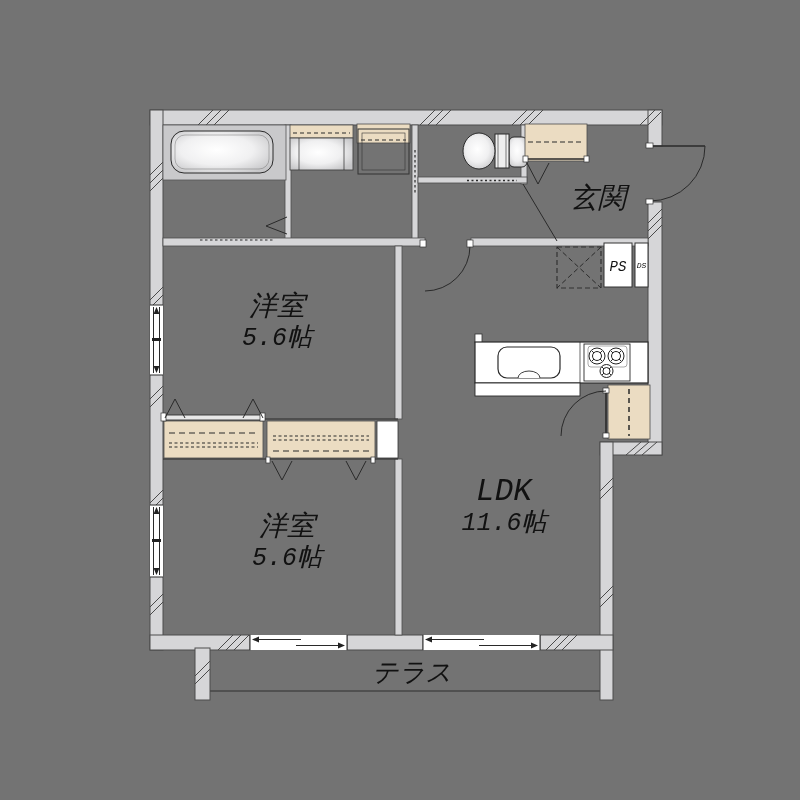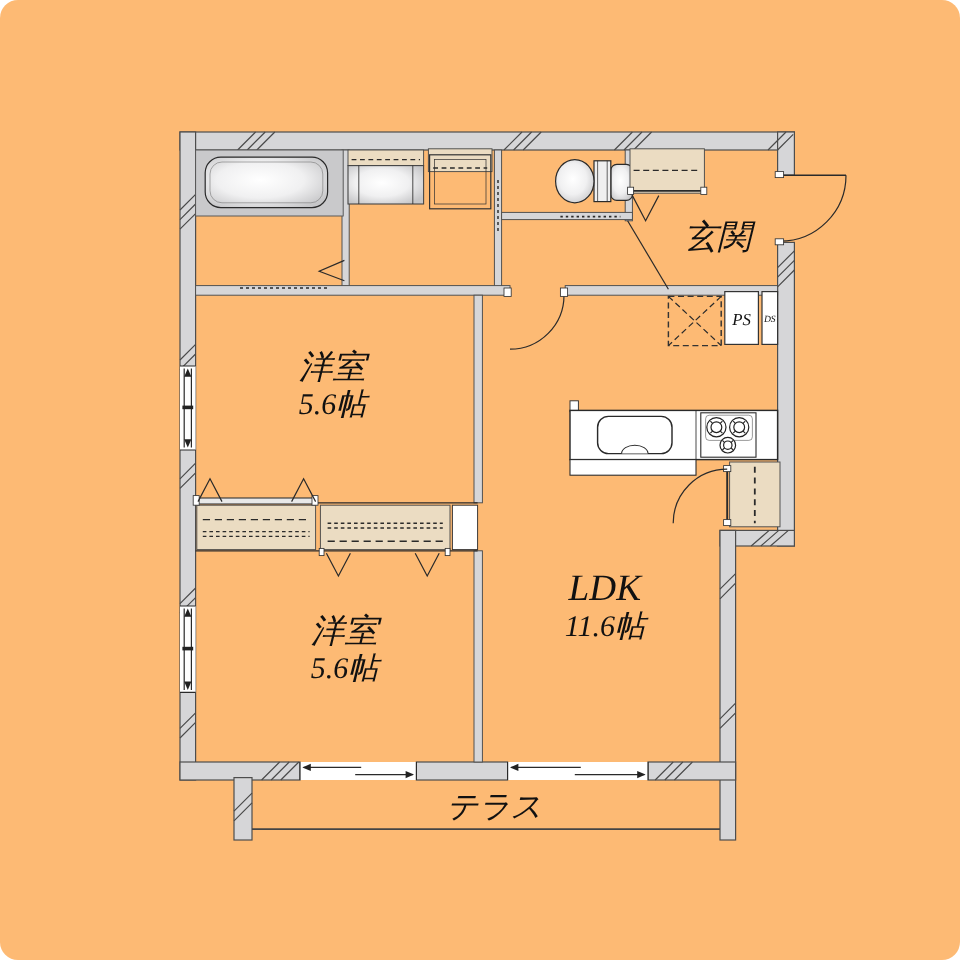--- a/index.html
+++ b/index.html
@@ -1,17 +1,17 @@
 <!DOCTYPE html>
 <html><head>
 <meta charset="utf-8">
 <style>
   html,body{margin:0;padding:0;background:#ffffff;}
-  .canvas{position:relative;width:800px;height:800px;background:#fdba74;overflow:hidden;
-          font-family:Liberation Serif, serif;border-radius:15px;}
+  .canvas{position:relative;width:800px;height:800px;background:#737373;overflow:hidden;
+          font-family:Liberation Mono, monospace;}
   svg{display:block;}
   .wall{fill:#d6d6d8;stroke:#4d4d4d;stroke-width:1;}
   .iwall{fill:#d6d6d8;stroke:#4d4d4d;stroke-width:0.8;}
   .tan{fill:#ebdcc2;stroke:#4d4d4d;stroke-width:0.8;}
   .ln{stroke:#2a2a2a;fill:none;}
   .hatch{stroke:#4a4a4a;stroke-width:1;fill:none;}
   .dash{stroke:#2a2a2a;fill:none;}
   .lbl{font-style:italic;fill:#111111;text-anchor:middle;}
 </style>
 </head>

